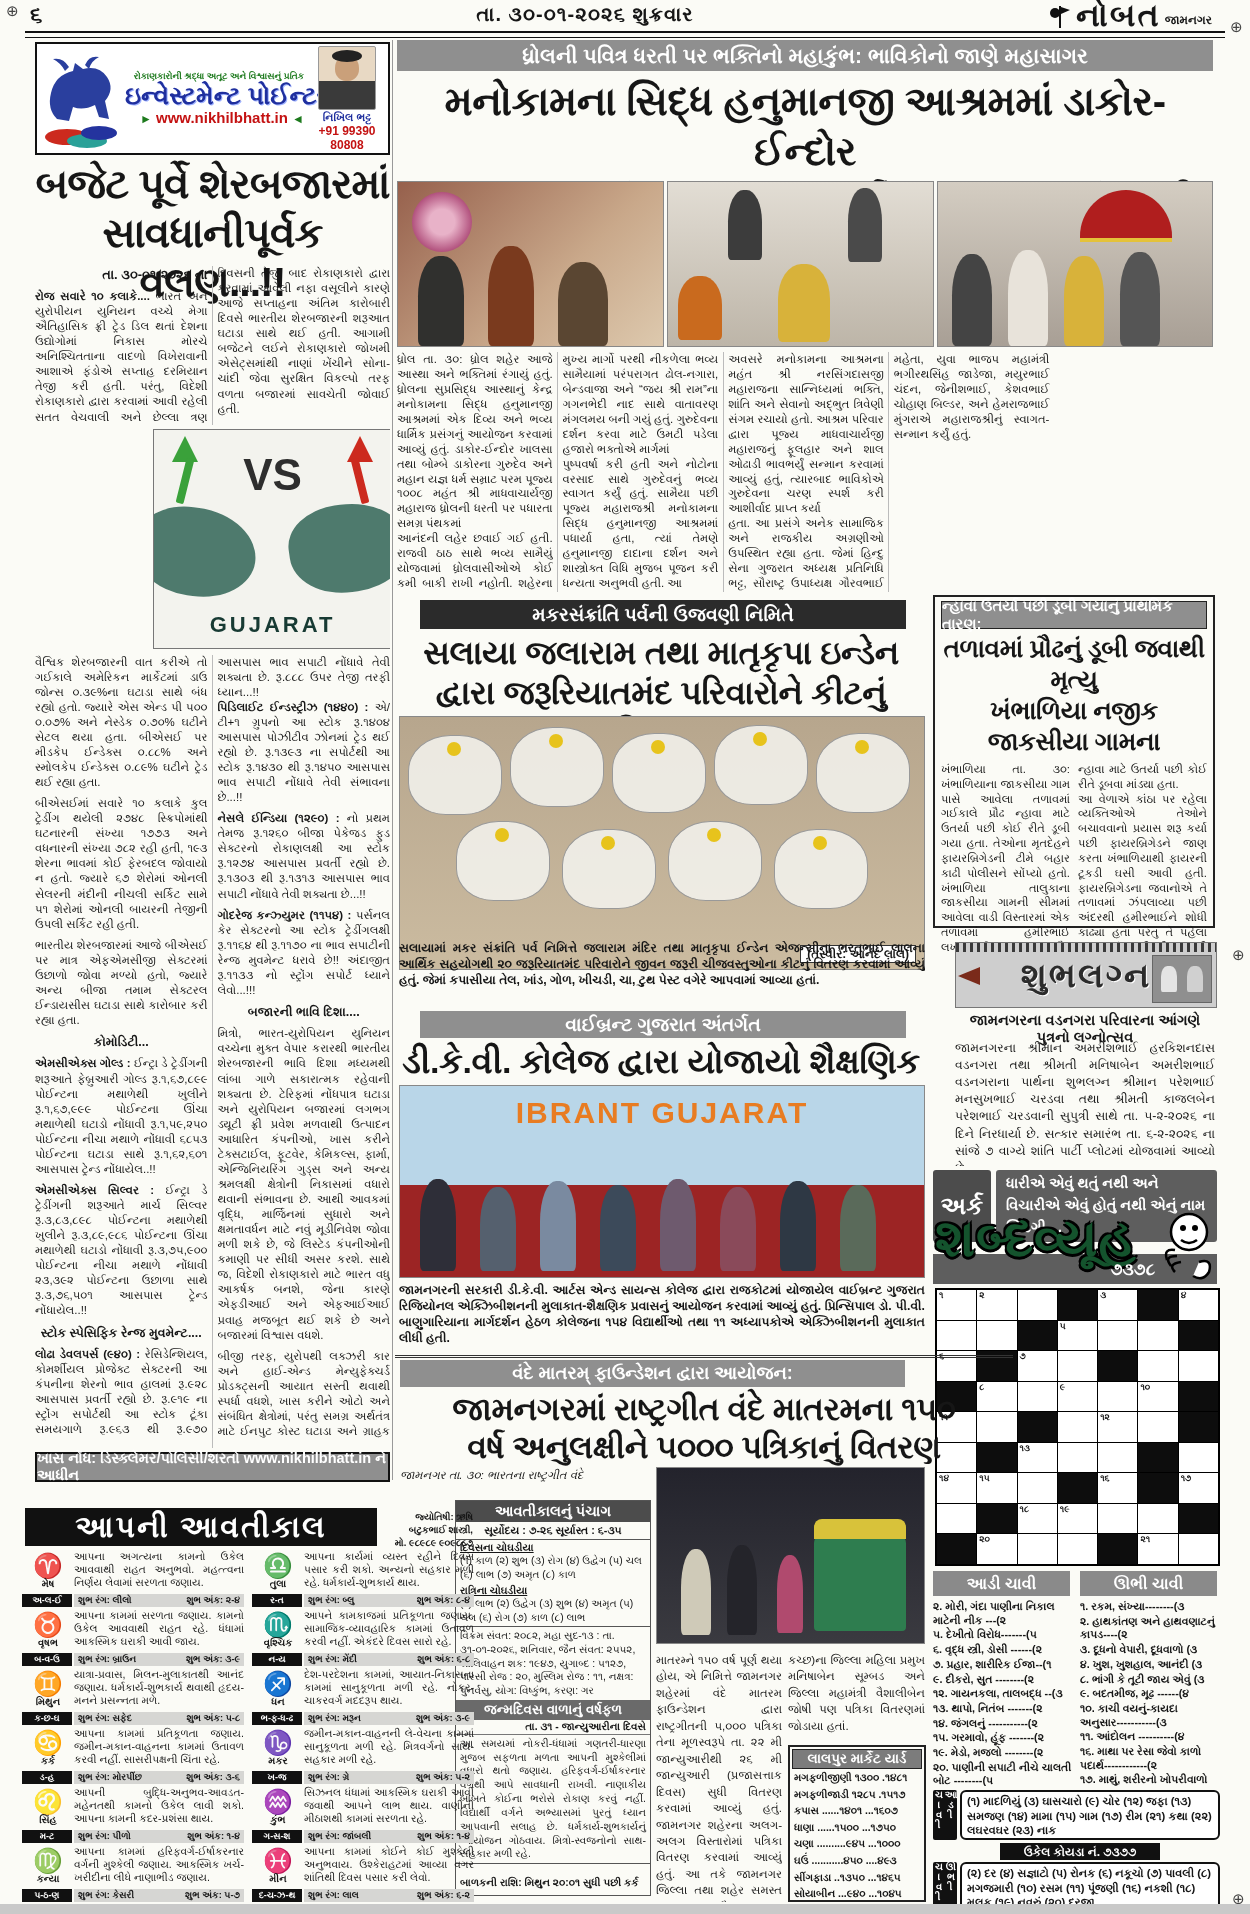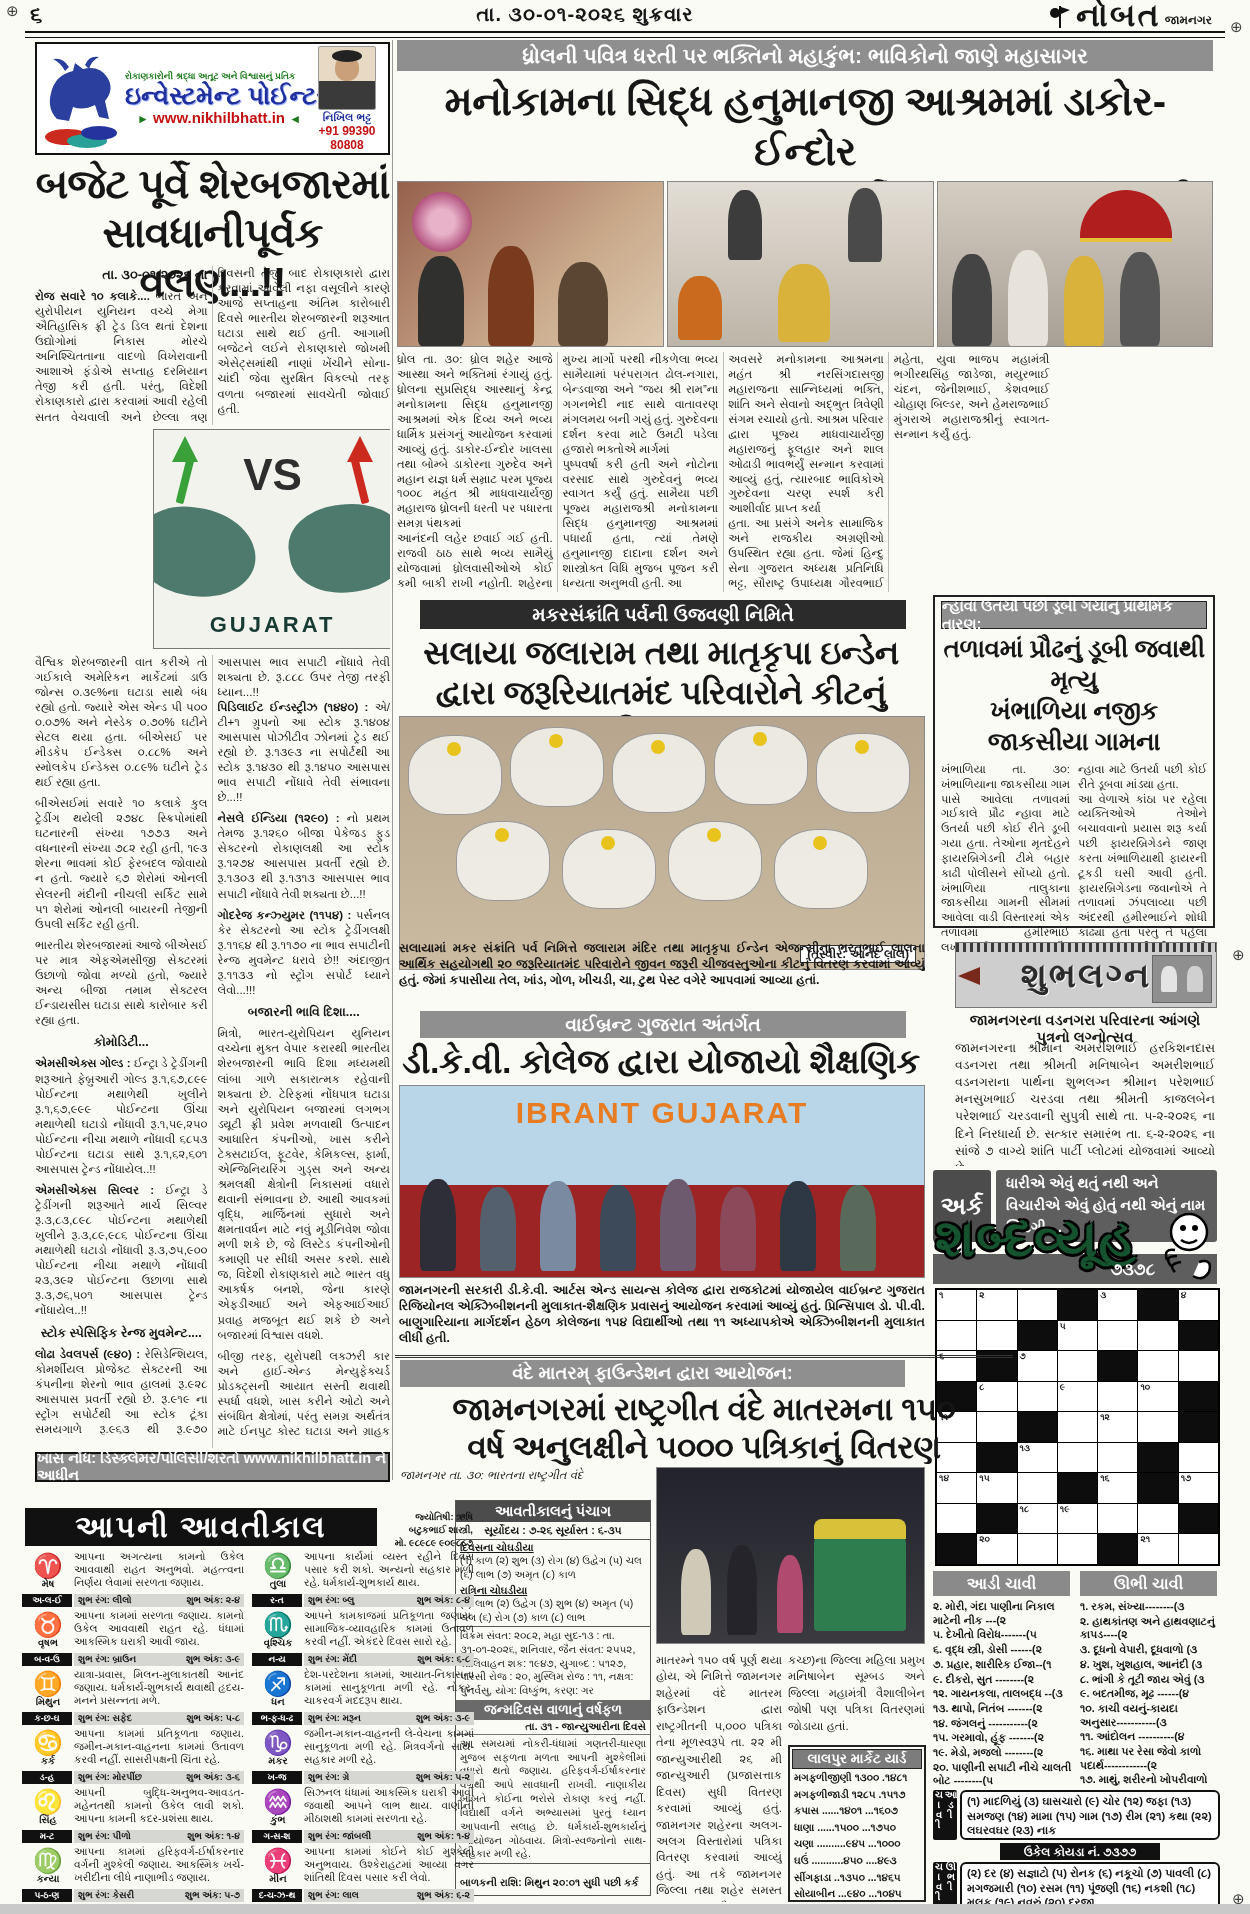--- a/index.html
+++ b/index.html
@@ -9,21 +9,21 @@
   .reg{position:absolute;font-size:15px;color:#444;}
   
   .pgnum{position:absolute;left:30px;top:2px;font-size:22px;font-weight:bold;}
   .pgdate{position:absolute;left:420px;top:3px;width:330px;text-align:center;font-size:20px;font-weight:bold;letter-spacing:1px;}
   .brand{position:absolute;right:38px;top:0;display:flex;align-items:flex-end;gap:4px;}
   .brand .nm{font-size:32px;font-weight:bold;letter-spacing:2px;line-height:30px;}
   .brand .sub{font-size:12px;font-weight:bold;padding-bottom:3px;}
   .hrule{position:absolute;left:25px;top:31px;width:1200px;height:4px;border-top:2px solid #111;border-bottom:1px solid #111;}
   
   .adbox{position:absolute;left:35px;top:42px;width:355px;height:113px;border:2px solid #111;background:#fff;display:flex;align-items:center;padding:2px;box-sizing:border-box;gap:4px;}
-  .ad-mid{flex:1;text-align:left;min-width:0;}
+  .ad-mid{flex:1;text-align:right;min-width:0;}
   .ad-tag{font-size:9px;color:#1d7a1d;font-weight:bold;}
   .ad-brand{font-size:25px;font-weight:bold;color:#1f2f9e;text-shadow:1px 1px 0 #9fb2ff;line-height:27px;white-space:nowrap;}
   .ad-site{font-size:15px;font-weight:bold;color:#c41212;margin-left:12px;}
   .ad-site .arr{color:#1d7a1d;font-size:12px;}
   .ad-right{width:78px;text-align:center;}
   .ad-photo{width:56px;height:62px;margin:0 auto;border:1px solid #999;background:linear-gradient(#e8d9c4 55%,#3a3a3a 55%);position:relative;border-radius:2px;}
   .ad-photo:before{content:"";position:absolute;left:16px;top:8px;width:24px;height:26px;border-radius:50% 50% 45% 45%;background:#caa07a;}
   .ad-photo:after{content:"";position:absolute;left:13px;top:3px;width:30px;height:12px;border-radius:50%;background:#222;}
   .ad-name{font-size:11px;color:#1f2f9e;font-weight:bold;margin-top:1px;}
   .ad-phone{font-size:12px;color:#c41212;font-weight:bold;}

